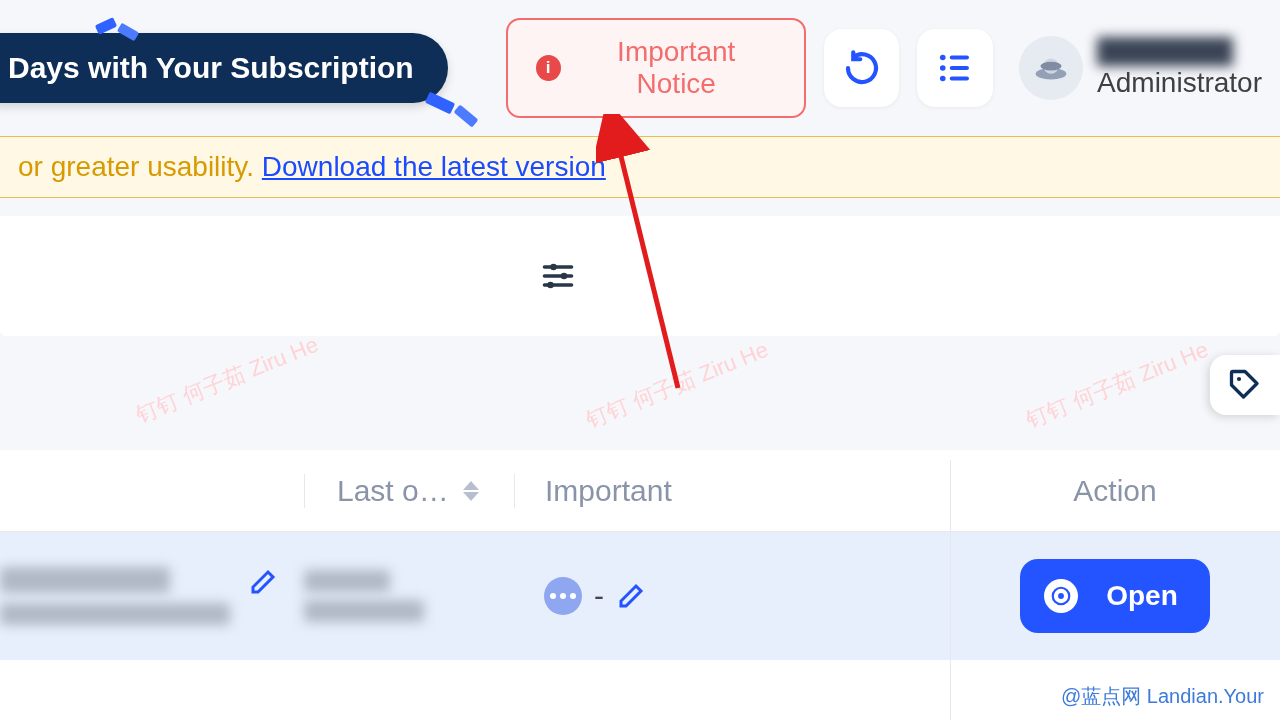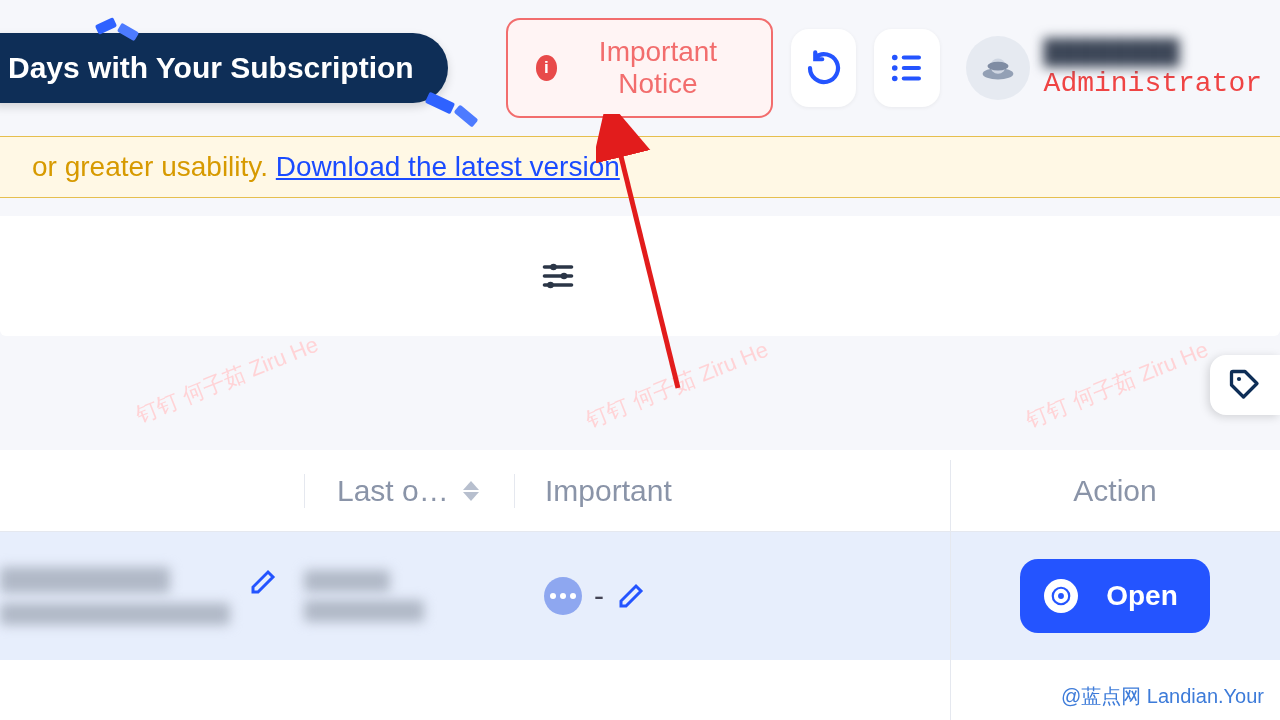--- a/index.html
+++ b/index.html
@@ -41,24 +41,24 @@
   .notice-icon { width:26px; height:26px; border-radius:50%; background:#e84a4a; color:#fff; display:flex; align-items:center; justify-content:center; font-weight:700; font-size:17px; }
 
   .round-btn { width:78px; height:78px; background:#fff; border-radius:18px; display:flex; align-items:center; justify-content:center; box-shadow:0 1px 4px rgba(0,0,0,.06); cursor:pointer; }
   .round-btn svg { width:42px; height:42px; }
 
   .user-block { display:flex; align-items:center; gap:14px; margin-left:8px; margin-right:18px; }
   .avatar-circle { width:64px; height:64px; border-radius:50%; background:#e6eaf1; display:flex; align-items:center; justify-content:center; }
   .avatar-circle svg { width:46px; height:46px; }
   .user-text { display:flex; flex-direction:column; gap:2px; }
   .user-name { filter:blur(6px); font-size:24px; font-weight:600; color:#3a4455; white-space:nowrap; }
-  .user-role { font-size:28px; color:#ef4444;font-family:Liberation Mono, monospace; }
-
-  
-  .update-banner { background:#fff8e5; border-top:1px solid #e6bf4e; border-bottom:1px solid #e6bf4e; padding:14px 32px; font-size:28px; color:#d79a00; white-space:nowrap; overflow:hidden; }
+  .user-role { font-size:28px; color:#404040; }
+
+  
+  .update-banner { background:#fff8e5; border-top:1px solid #e6bf4e; border-bottom:1px solid #e6bf4e; padding:14px 18px; font-size:28px; color:#d79a00; white-space:nowrap; overflow:hidden; }
   .update-banner a { color:#1a4bff; text-decoration:underline; }
 
   
   .search-strip { background:#fff; border-bottom:1px solid transparent; padding:20px 0; display:flex; justify-content:flex-start; border-radius:0 0 6px 6px; margin-top:18px; height:120px; }
   .filter-icon-box { margin-left:540px; cursor:pointer; display:flex; align-items:center; }
   .filter-icon-box svg { width:36px; height:36px; }
 
   
   .wm { position:absolute; color:#ffd3d6; font-size:22px; transform:rotate(-22deg); pointer-events:none; }
   .wm.w1 { left:130px; top:365px; }

